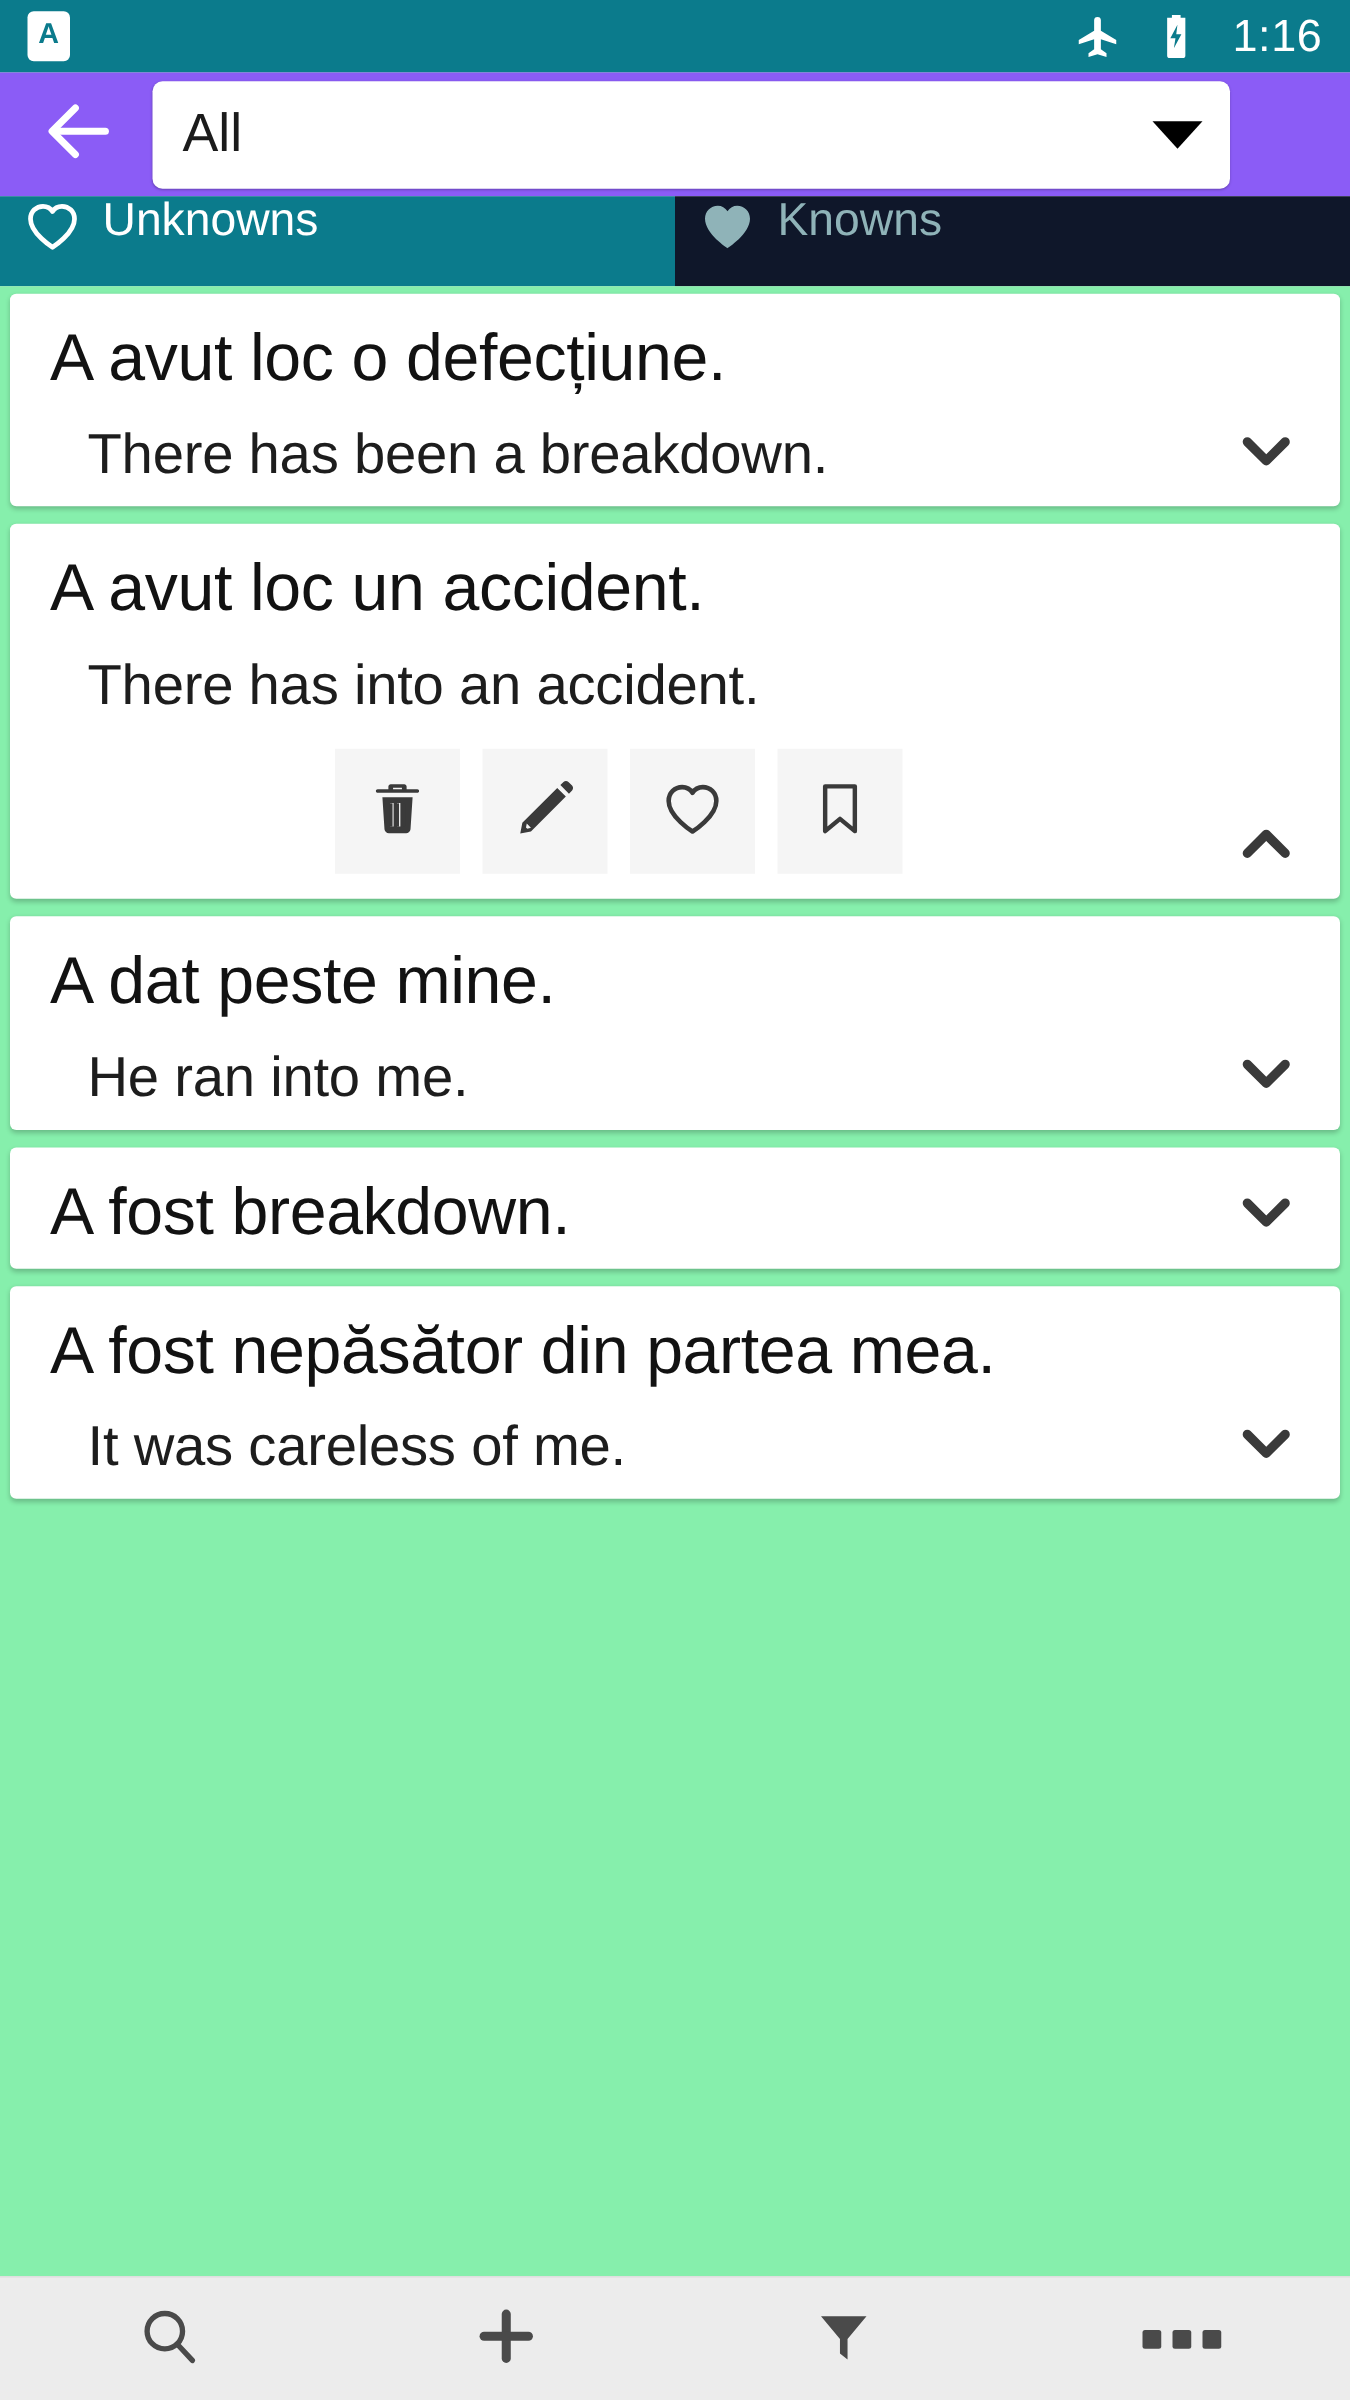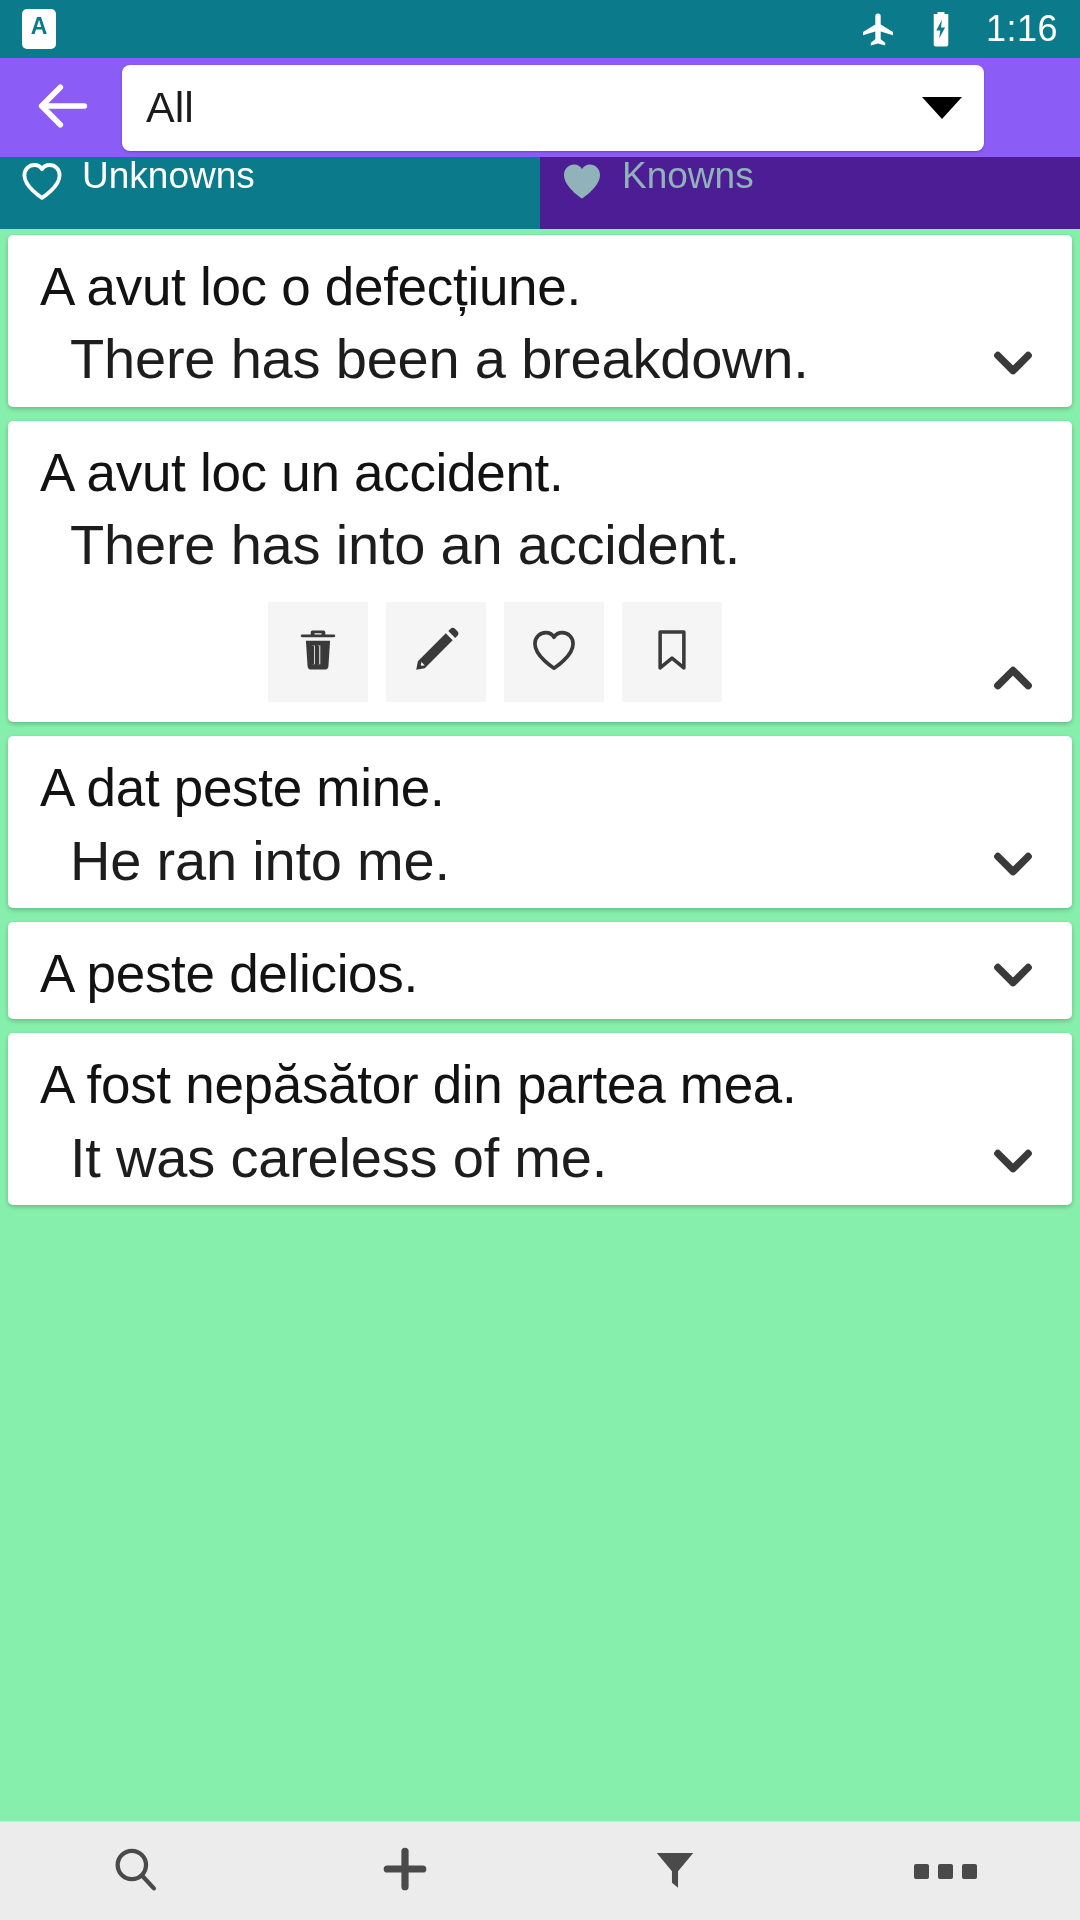--- a/index.html
+++ b/index.html
@@ -92,21 +92,21 @@
     display:flex;
   }
   .tab{
     flex:1 1 0;
     display:flex; align-items:flex-start;
     gap:16px;
     padding-left:18px;
     cursor:pointer;
   }
   .tab.active{ background:#0b7b8c; }
-  .tab.inactive{ background:#4c1d95; }
+  .tab.inactive{ background:#0f172a; }
   .tab-label{
     font-size:37px;
     line-height:1;
     white-space:nowrap;
   }
   .tab.active .tab-label{ color:#ffffff; }
   .tab.inactive .tab-label{ color:#8fb3b8; }
 
   
   .list{
@@ -125,26 +125,26 @@
     cursor:pointer;
   }
   .card-front{
     font-size:53px;
     color:#121212;
     line-height:1.12;
     letter-spacing:-0.3px;
     padding-left:8px;
   }
   .card-back{
-    font-size:56px;
+    font-size:45px;
     color:#1d1d1d;
     line-height:1.13;
     letter-spacing:-0.2px;
     padding-left:38px;
-    margin-top:11px;
+    margin-top:22px;
     padding-right:150px;
   }
   .card-back.wide{ padding-right:10px; }
   .chev{
     position:absolute;
     right:30px; bottom:14px;
     width:58px;height:58px;
     display:flex;align-items:center;justify-content:center;
     cursor:pointer;
   }
@@ -308,21 +308,21 @@
       <div class="chev">
         <span>
           <svg width="52" height="52" viewBox="0 0 24 24" fill="none" stroke="#3a3a3a" stroke-width="3.4" stroke-linecap="round" stroke-linejoin="round">
             <polyline points="5,9 12,16 19,9"></polyline>
           </svg>
         </span>
       </div>
     </div>
 
     <div class="card">
-      <div class="card-front">A peste delicios.</div>
+      <div class="card-front">A fost breakdown.</div>
       <div class="chev">
         <span>
           <svg width="52" height="52" viewBox="0 0 24 24" fill="none" stroke="#3a3a3a" stroke-width="3.4" stroke-linecap="round" stroke-linejoin="round">
             <polyline points="5,9 12,16 19,9"></polyline>
           </svg>
         </span>
       </div>
     </div>
 
     <div class="card">

